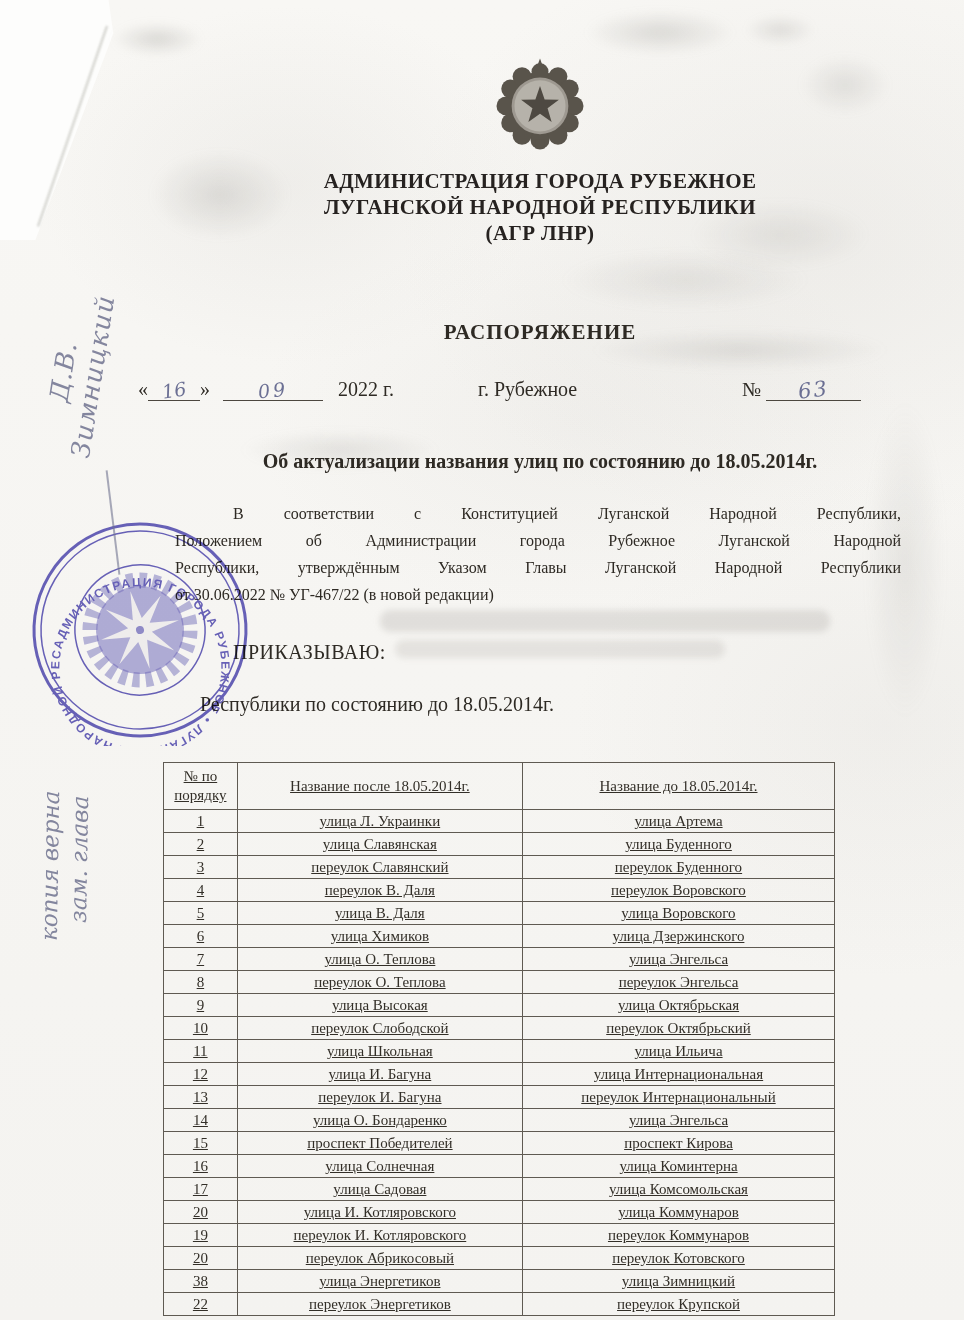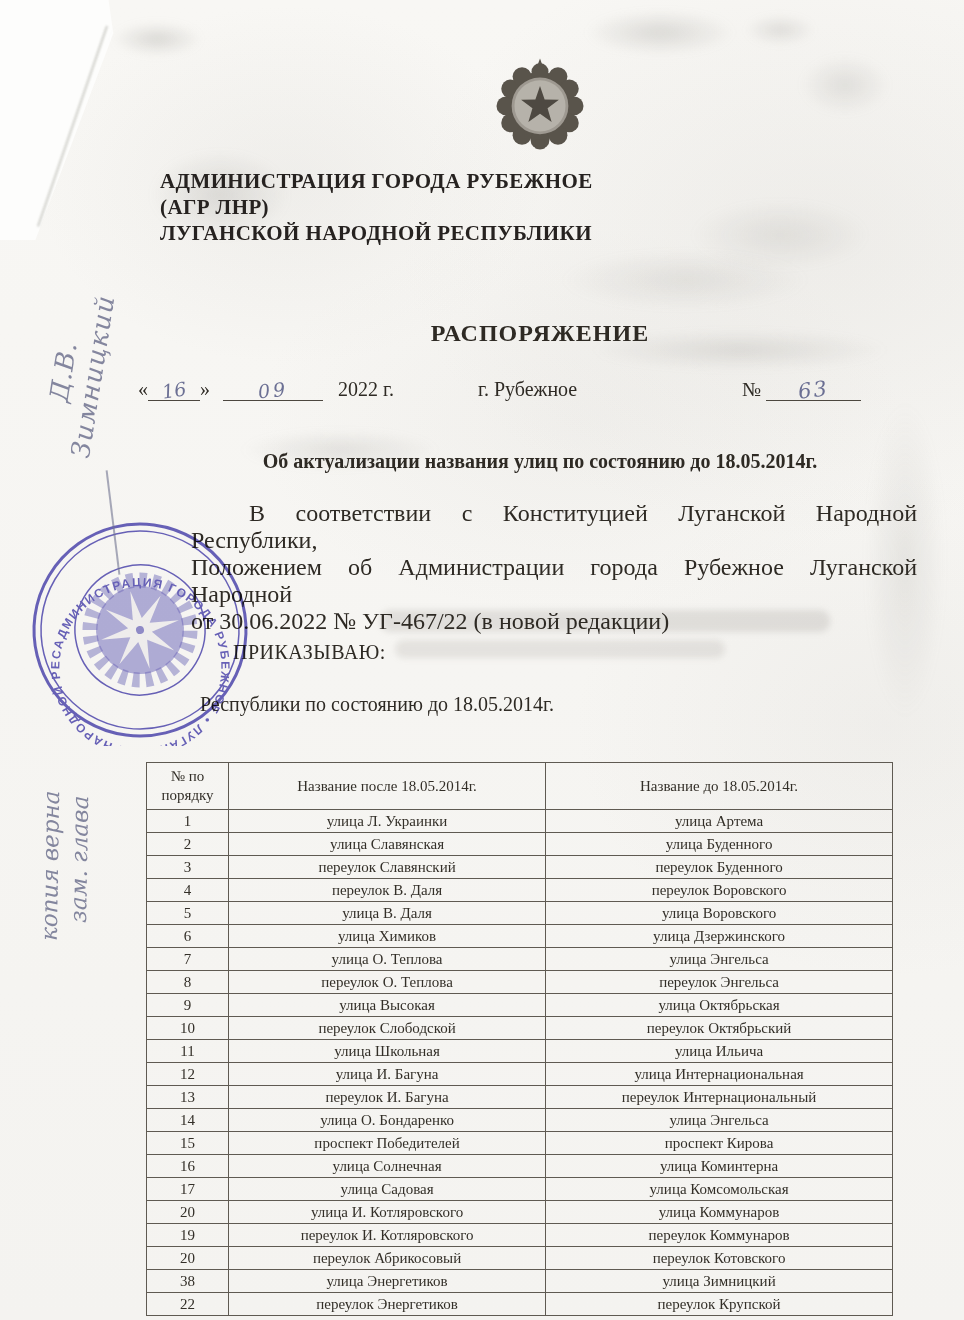--- a/index.html
+++ b/index.html
@@ -18,54 +18,54 @@
   .fold-white{left:0;top:0;width:118px;height:240px;background:#fdfdfc;
       clip-path:polygon(0 0,92% 0,96% 14%,30% 100%,0 100%);}
   .fold-line{left:106px;top:26px;width:2px;height:212px;background:rgba(170,167,161,.55);
       transform:rotate(19deg);transform-origin:top center;filter:blur(1px);}
   .smudge{border-radius:50%;filter:blur(4px);pointer-events:none;}
 
   
   #emblem{left:488px;top:56px;width:104px;height:96px;opacity:.93;}
 
   
-  .org{left:160px;top:168px;width:760px;text-align:left;font-weight:bold;
+  .org{left:160px;top:168px;width:760px;text-align:center;font-weight:bold;
        font-size:21px;line-height:26px;letter-spacing:.4px;color:#262220;}
   .doc-type{left:160px;top:320px;width:760px;text-align:center;font-weight:bold;
-       font-size:24px;letter-spacing:1px;}
+       font-size:21px;letter-spacing:1px;}
 
   
   .dateline{top:378px;font-size:20px;}
   .dl-left{left:138px;}
   .dl-city{left:478px;}
   .dl-no{left:742px;}
   .uline{display:inline-block;border-bottom:1.4px solid #4c473f;text-align:center;
       vertical-align:bottom;line-height:20px;}
   .hand{font-family:"DejaVu Serif",serif;font-style:italic;color:#5d628a;opacity:.9;}
   .hand-day{display:inline-block;transform:rotate(-9deg);font-size:19px;}
   .hand-month{display:inline-block;transform:rotate(-6deg);font-size:19px;letter-spacing:3px;}
   .hand-no{display:inline-block;transform:rotate(-7deg);font-size:21px;letter-spacing:2px;}
 
   .subject{left:150px;top:450px;width:780px;text-align:center;font-weight:bold;font-size:20px;}
 
-  .preamble{left:175px;top:500px;width:726px;font-size:24px;line-height:27px;margin-left:16px;}
+  .preamble{left:175px;top:500px;width:726px;font-size:16px;line-height:27px;}
   .preamble .ln{text-align:justify;text-align-last:justify;white-space:normal;}
   .preamble .ln:first-child{text-indent:58px;}
   .preamble .ln:last-child{text-align-last:left;}
 
   .decree{left:233px;top:641px;font-size:20px;letter-spacing:.5px;}
 
   .item1{left:178px;top:691px;width:726px;font-size:20px;line-height:27px;}
   .item1 .ln{text-align:justify;text-align-last:justify;}
   .item1 .ln:first-child{text-indent:22px;}
   .item1 .ln:last-child{text-align-last:left;}
 
   
-  #rename-table{left:146px;top:762px;width:747px;border-collapse:collapse;
-      font-size:15px;color:#332f28;}
+  #rename-table{left:163px;top:762px;width:672px;border-collapse:collapse;
+      font-size:15px;color:#332f28;text-decoration:underline;}
   #rename-table th,#rename-table td{border:1px solid #5f5a52;text-align:center;
       padding:1px 4px;line-height:20px;font-weight:normal;}
   #rename-table th{height:44px;line-height:19px;}
   #rename-table col.c1{width:11%;}
   #rename-table col.c2{width:42.5%;}
   #rename-table col.c3{width:46.5%;}
 
   
   #stamp{left:24px;top:514px;width:232px;height:232px;opacity:.8;mix-blend-mode:multiply;}
 
@@ -117,22 +117,22 @@
       <polygon points="55,2 58,10 52,10"></polygon>
       <rect x="50" y="88" width="10" height="9"></rect>
     </g>
     <circle cx="55" cy="52" r="30" fill="#98938a"></circle>
     <circle cx="55" cy="52" r="27" fill="#b2aea5"></circle>
     <path fill="#423d35" d="M55,31 L59.9,45.2 L75,45.5 L63,54.6 L67.3,69 L55,60.4 L42.7,69 L47,54.6 L35,45.5 L50.1,45.2 Z"></path>
   </svg>
 
   <div class="abs org">
     <div>АДМИНИСТРАЦИЯ ГОРОДА РУБЕЖНОЕ</div>
+    <div>ЛУГАНСКОЙ НАРОДНОЙ РЕСПУБЛИКИ</div>
     <div>(АГР ЛНР)</div>
-    <div>ЛУГАНСКОЙ НАРОДНОЙ РЕСПУБЛИКИ</div>
   </div>
 
   <div class="abs doc-type">РАСПОРЯЖЕНИЕ</div>
 
   <div class="abs dateline dl-left">
     <span>«</span><span class="uline" style="width:52px;"><span class="hand hand-day">16</span></span><span>»</span>
     <span class="uline" style="width:100px;margin-left:8px;"><span class="hand hand-month">09</span></span>
     <span style="margin-left:10px;">2022 г.</span>
   </div>
   <div class="abs dateline dl-city">г. Рубежное</div>
@@ -140,20 +140,21 @@
     <span>№</span>
     <span class="uline" style="width:95px;"><span class="hand hand-no">63</span></span>
   </div>
 
   <div class="abs subject">Об актуализации названия улиц по состоянию до 18.05.2014г.</div>
 
   <div class="abs preamble">
 
   <div class="ln">В соответствии с Конституцией Луганской Народной Республики,</div>
       <div class="ln">Положением об Администрации города Рубежное Луганской Народной</div>
+      <div class="ln">Республики, утверждённым Указом Главы Луганской Народной Республики</div>
       <div class="ln">от 30.06.2022 № УГ-467/22 (в новой редакции)</div>
     </div>
 
   <div class="abs decree">ПРИКАЗЫВАЮ:</div>
 
   <div class="abs item1">
 
       <div class="ln">Республики по состоянию до 18.05.2014г.</div>
     </div>
 

